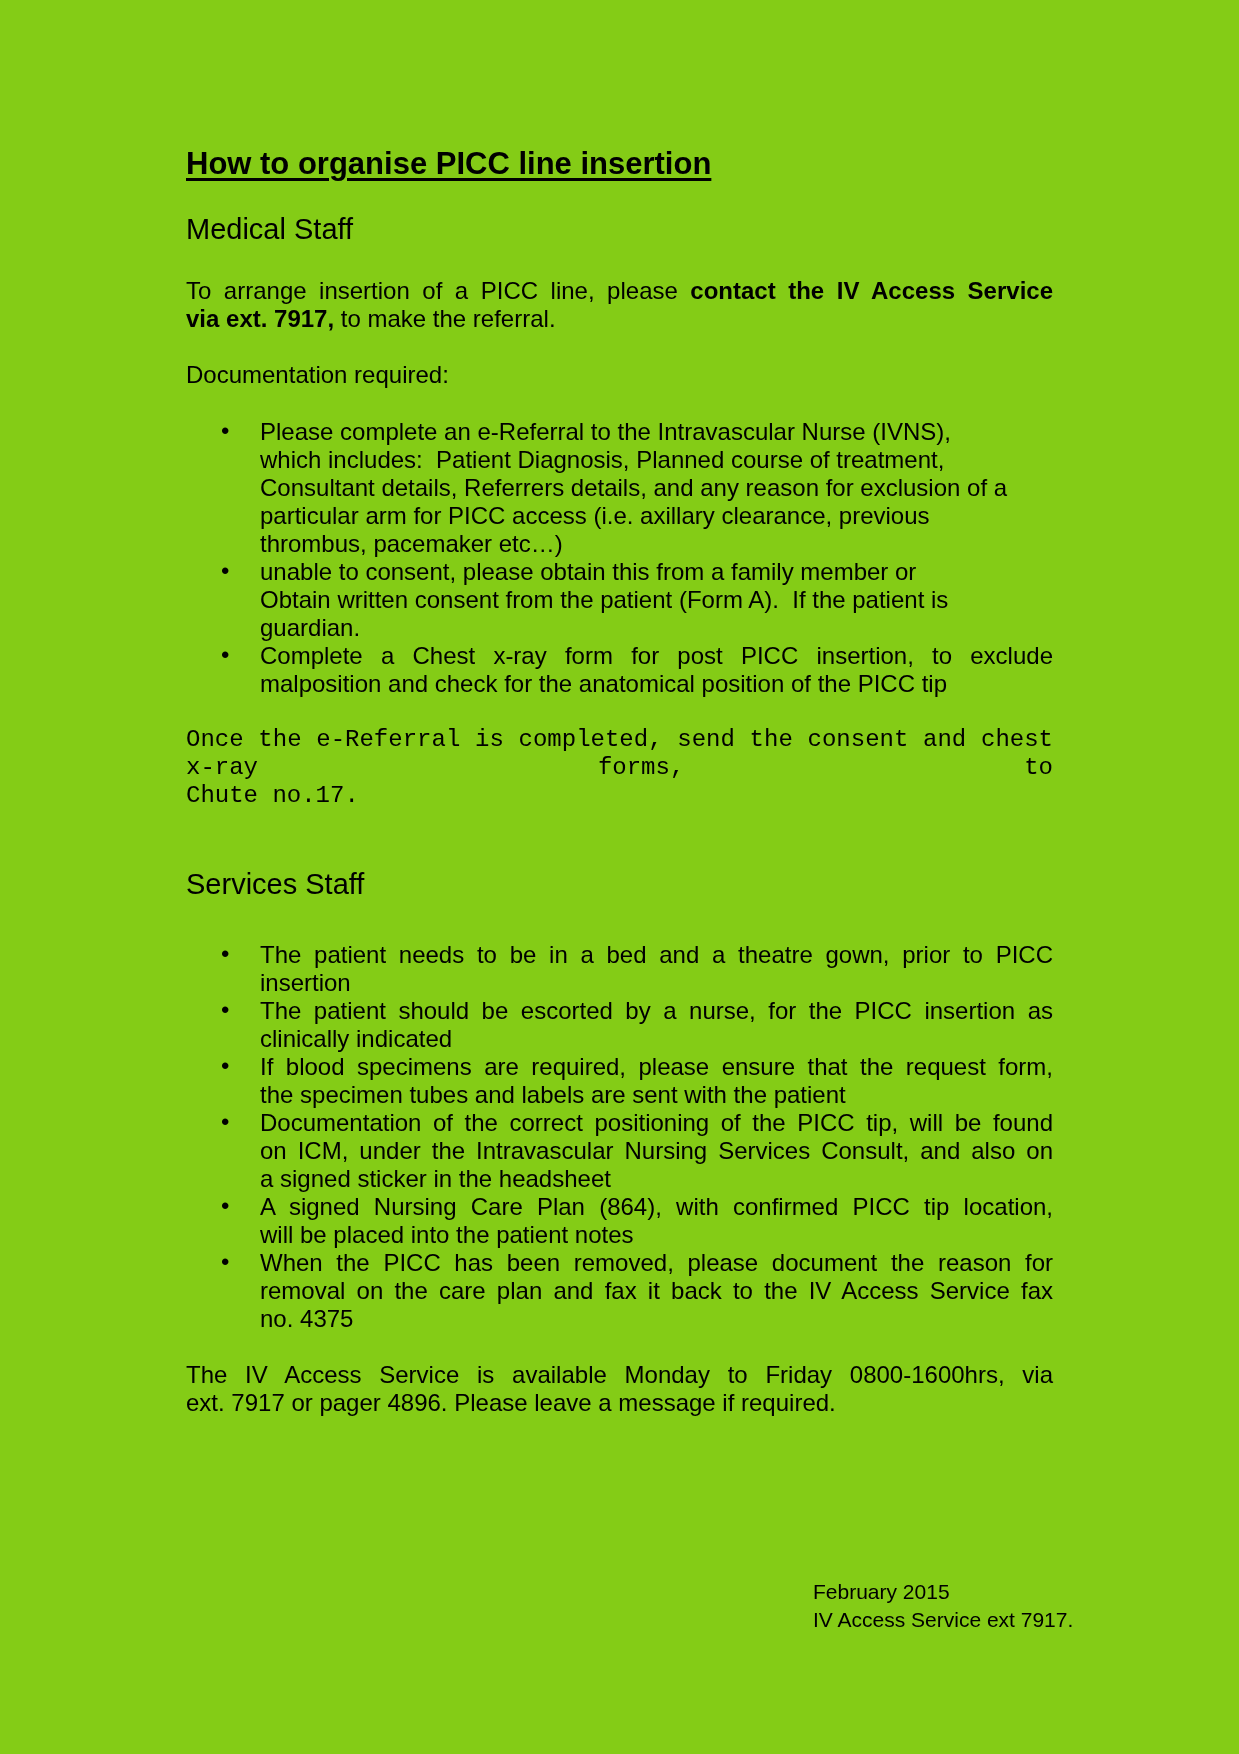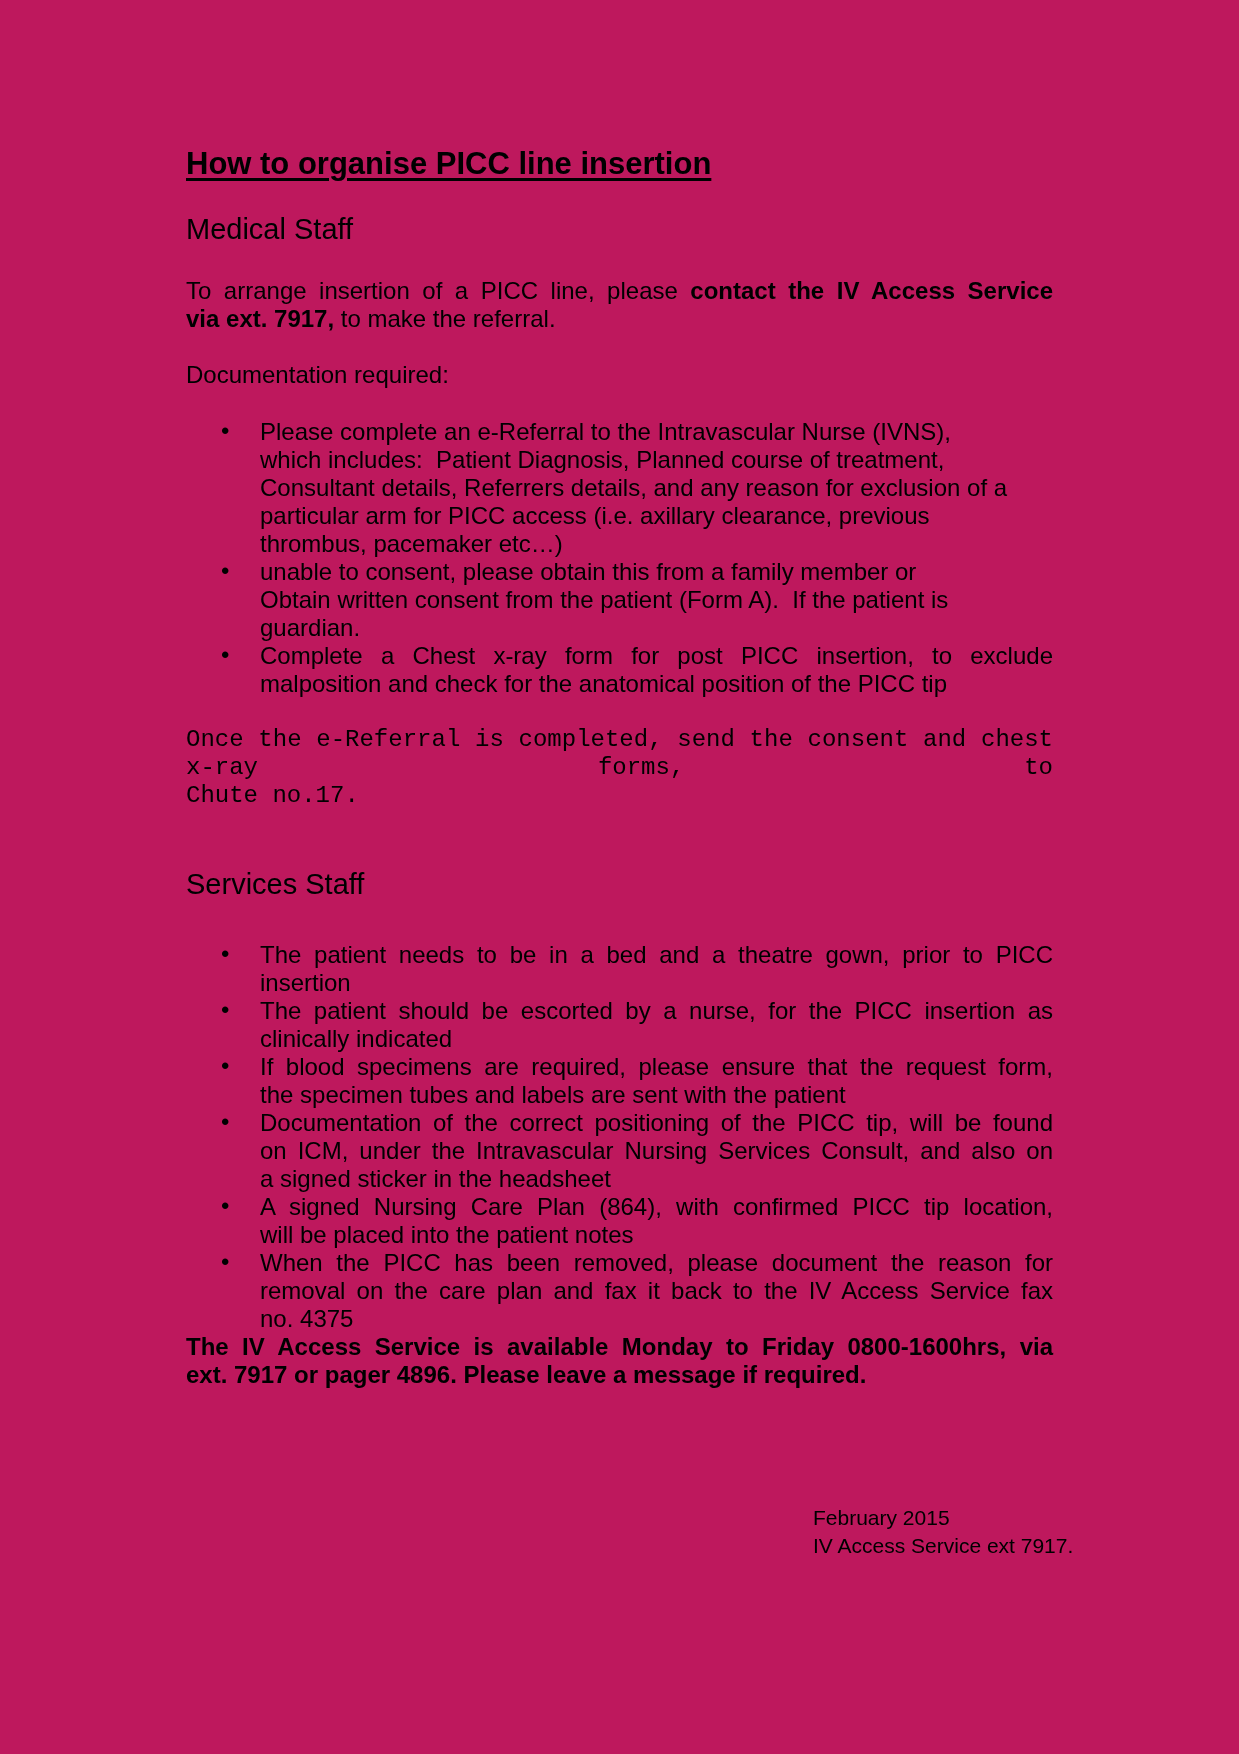--- a/index.html
+++ b/index.html
@@ -1,20 +1,20 @@
 <!DOCTYPE html>
 <html><head>
 <meta charset="utf-8">
 <style>
   html,body { margin:0; padding:0; background:#e8e8e8; }
   .page {
     position:relative;
     width:1239px; height:1754px;
     margin:0 auto;
-    background:#be185d;
+    background:#84cc16;
     color:#000000;
     font-family:"Liberation Sans", sans-serif;
     font-size:24px;
     line-height:28px;
     box-sizing:border-box;
     padding:145px 186px 0 186px;
     overflow:hidden;
   }
   .title {
     font-size:31px;
@@ -29,41 +29,41 @@
     line-height:34px;
     font-weight:normal;
     margin:0;
   }
   .h-medical { margin-top:30px; }
   .h-nursing { margin-top:57px; }
   .para { margin:0; }
   .intro { margin-top:31px; }
   .doc-label { margin-top:28px; }
   .closing { margin-top:28px;font-family:Liberation Mono, monospace; }
-  .availability { font-weight:bold; }
+  .availability { margin-top:28px; font-weight:normal; }
   .bullets { margin:0; margin-top:29px; }
   .bullets-nursing { margin-top:40px; }
   .bullet {
     position:relative;
     margin-left:74px;
   }
   .bullet .marker {
     position:absolute;
     left:-39px;
     top:-1px;
     font-size:24px;
   }
   .ln { display:block; }
   
   .fj { text-align:justify; text-align-last:justify; }
   .b { font-weight:bold; }
   .footer {
     position:absolute;
     left:813px;
-    top:1504px;
+    top:1578px;
     font-size:21px;
     line-height:28px;
   }
 </style>
 </head>
 <body>
 
 <div class="page">
 
   <h1 class="title">How to organise PICC line insertion</h1>

